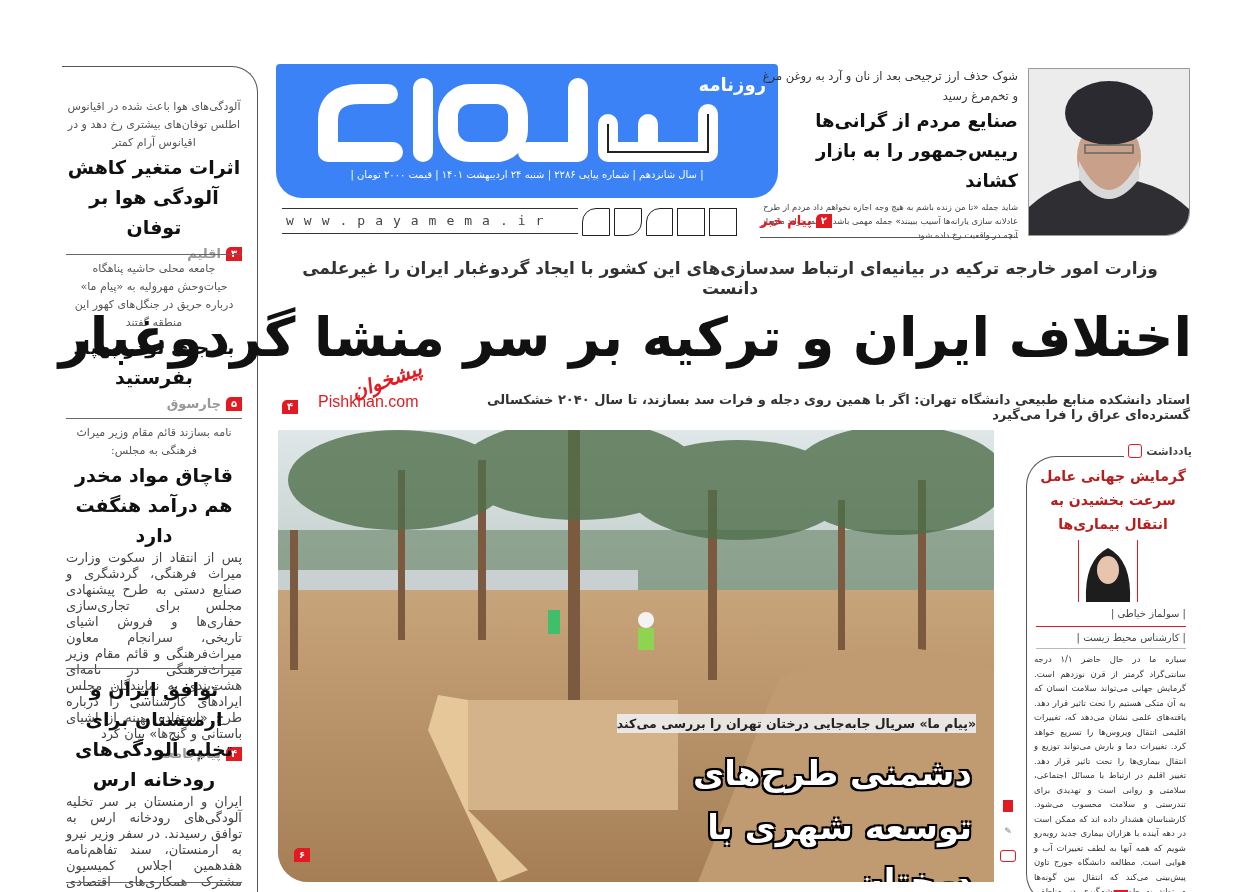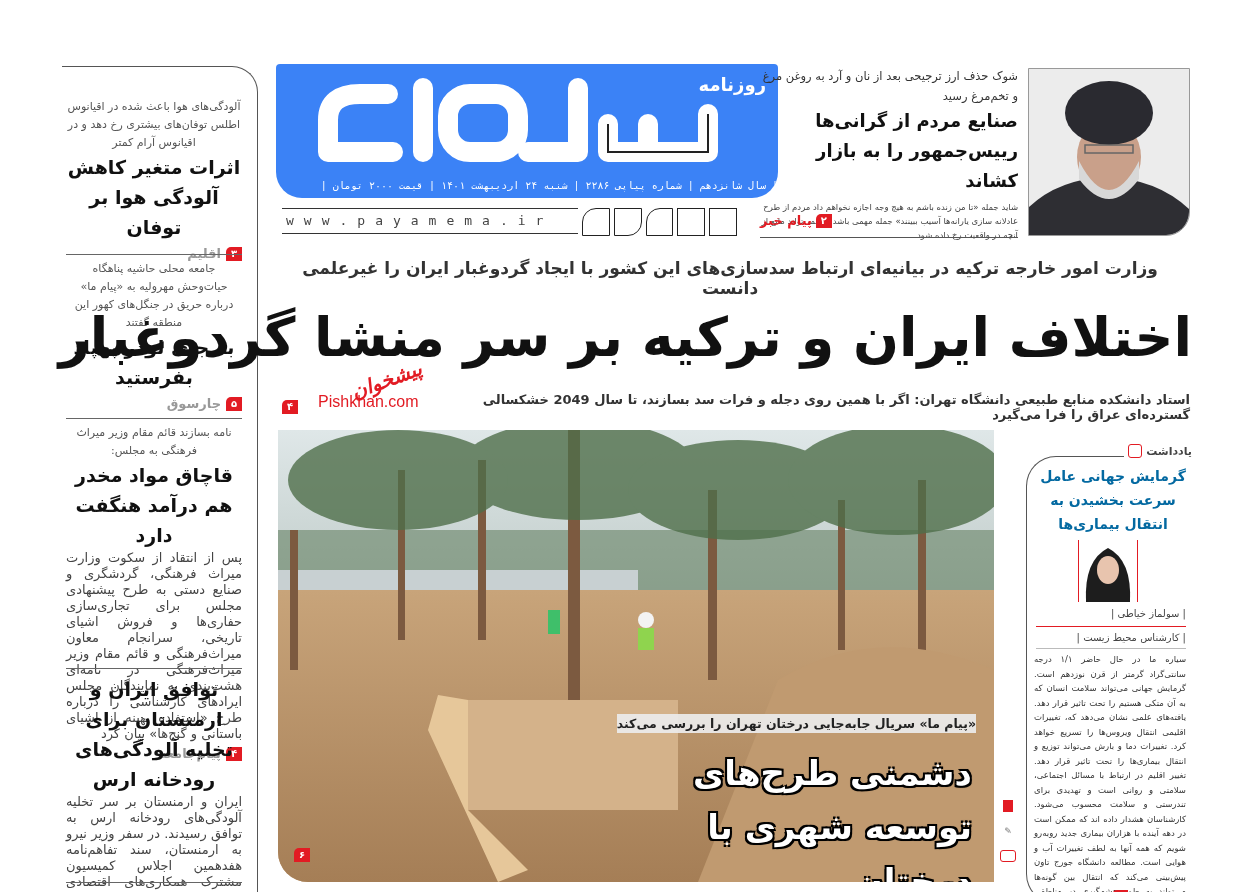--- a/index.html
+++ b/index.html
@@ -16,21 +16,21 @@
   .lc-body { font-size: 13px; line-height: 16px; color: #444; text-align: justify; }
   .lc-tag { display: flex; align-items: center; gap: 5px; justify-content: flex-start; margin-top: 4px; }
   .tag-label { font-size: 13px; font-weight: bold; color: #999; }
   .page-box { display: inline-block; width: 16px; height: 14px; background: #e21b23; color: #fff; font-size: 10px; line-height: 14px; text-align: center; border-top-left-radius: 5px; font-weight: bold; }
   .lc-sep { position: absolute; left: 4px; width: 176px; border-top: 1.5px solid #666; }
 
   
   .masthead { position: absolute; left: 276px; top: 64px; width: 502px; height: 134px; background: #3b82f6; border-radius: 4px 4px 26px 26px; overflow: hidden; }
   .masthead .paper-word { position: absolute; right: 12px; top: 10px; color: #fff; font-size: 18px; font-weight: bold; }
   .masthead .logo { position: absolute; left: 12px; top: 10px; width: 440px; height: 100px; }
-  .masthead .issue-line { position: absolute; left: 0; right: 0; bottom: 6px; color: #fff; font-size: 10px; direction: rtl; font-family: Liberation Mono, monospace; }
+  .masthead .issue-line { position: absolute; left: 0; right: 0; bottom: 18px; color: #fff; font-size: 10px; text-align: center; direction: rtl; }
   .url-bar { position: absolute; left: 282px; top: 208px; width: 296px; height: 26px; border-top: 1px solid #333; border-bottom: 1px solid #333; font-family: "DejaVu Sans Mono", monospace; font-size: 13px; letter-spacing: 10px; color: #444; direction: ltr; line-height: 24px; padding-left: 4px; }
   .logo-boxes { position: absolute; left: 582px; top: 208px; width: 155px; height: 28px; display: flex; gap: 4px; direction: ltr; }
   .logo-boxes span { flex: 1; border: 1.6px solid #222; }
   .logo-boxes span:nth-child(1) { border-top-left-radius: 14px; }
   .logo-boxes span:nth-child(2) { border-bottom-right-radius: 14px; }
   .logo-boxes span:nth-child(3) { border-top-left-radius: 14px; }
 
   
   .top-news { position: absolute; left: 760px; top: 66px; width: 258px; height: 172px; text-align: right; }
   .top-news .lead { font-size: 11.5px; line-height: 20px; color: #333; }
@@ -56,21 +56,21 @@
   .photo-title { position: absolute; right: 22px; top: 316px; width: 360px; text-align: right; font-size: 34px; line-height: 54px; font-weight: bold; color: #fff; text-shadow: 0 0 3px #000, 2px 2px 0 #000, -2px 2px 0 #000, 2px -2px 0 #000, -2px -2px 0 #000; }
   .photo-page { position: absolute; left: 16px; bottom: 20px; }
   .side-icons { position: absolute; left: 998px; top: 800px; width: 20px; display: flex; flex-direction: column; align-items: center; gap: 14px; }
 
   
   .op-col { position: absolute; left: 1026px; top: 420px; width: 166px; height: 460px; margin-top: 24px; }
   .op-frame { position: absolute; left: 0; top: 12px; width: 166px; height: 448px; border-top: 1.5px solid #555; border-left: 1.5px solid #555; border-bottom: 1.5px solid #555; border-top-left-radius: 30px; border-bottom-left-radius: 30px; }
   .op-header { position: absolute; right: 0; top: 0; display: flex; align-items: center; gap: 4px; background: #fff; padding-left: 4px; }
   .op-header .label { font-size: 11px; font-weight: bold; color: #444; }
   .op-header .icon { width: 14px; height: 14px; border: 1.5px solid #e21b23; border-radius: 3px; }
-  .op-title { position: absolute; right: 4px; top: 20px; width: 150px; text-align: center; font-size: 14px; line-height: 24px; font-weight: bold; color: #0369a1; }
+  .op-title { position: absolute; right: 4px; top: 20px; width: 150px; text-align: center; font-size: 14px; line-height: 24px; font-weight: bold; color: #b91c1c; }
   .op-portrait { position: absolute; left: 52px; top: 96px; width: 60px; height: 62px; border-left: 1.5px solid #e21b23; border-right: 1.5px solid #e21b23; }
   .op-author { position: absolute; right: 6px; top: 164px; font-size: 10px; color: #444; }
   .op-author-rule { position: absolute; right: 6px; top: 182px; width: 150px; border-top: 1.5px solid #e21b23; }
   .op-role { position: absolute; right: 6px; top: 188px; font-size: 10px; color: #444; }
   .op-role-rule { position: absolute; right: 6px; top: 204px; width: 150px; border-top: 1px solid #bbb; }
   .op-body { position: absolute; right: 6px; top: 208px; width: 152px; font-size: 8.5px; line-height: 14.5px; color: #333; text-align: justify; }
   .op-cont { position: absolute; right: 8px; top: 446px; display: flex; align-items: center; gap: 4px; font-size: 8.5px; color: #333; }
 </style>
 </head>
 <body>
@@ -161,21 +161,21 @@
     <path d="M 0 168 L 0 140 Q 30 110 80 108 Q 130 110 162 140 L 162 168 Z" fill="#2e2e33"></path>
     <ellipse cx="82" cy="88" rx="32" ry="38" fill="#c9a08a"></ellipse>
     <path d="M 52 92 Q 82 150 112 92 L 112 110 Q 82 150 52 110 Z" fill="#d8d8d8"></path>
     <ellipse cx="82" cy="44" rx="44" ry="32" fill="#2a2a30"></ellipse>
     <rect x="58" y="76" width="48" height="8" fill="none" stroke="#666" stroke-width="1.5"></rect>
   </svg>
 </div>
 
 <div class="super">وزارت امور خارجه ترکیه در بیانیه‌ای ارتباط سدسازی‌های این کشور با ایجاد گردوغبار ایران را غیرعلمی دانست</div>
 <div class="headline">اختلاف ایران و ترکیه بر سر منشا گردوغبار</div>
-<div class="sub">استاد دانشکده منابع طبیعی دانشگاه تهران: اگر با همین روی دجله و فرات سد بسازند، تا سال 2049 خشکسالی گسترده‌ای عراق را فرا می‌گیرد</div>
+<div class="sub">استاد دانشکده منابع طبیعی دانشگاه تهران: اگر با همین روی دجله و فرات سد بسازند، تا سال ۲۰۴۰ خشکسالی گسترده‌ای عراق را فرا می‌گیرد</div>
 <span class="page-box sub-page">۴</span>
 <div class="watermark">
   <span class="fa">پیشخوان</span>
   <span class="en">Pishkhan.com</span>
 </div>
 
 <div class="main-photo">
   <svg width="716" height="452" viewBox="0 0 716 452">
     <defs>
       <linearGradient id="sky" x1="0" y1="0" x2="0" y2="1">

